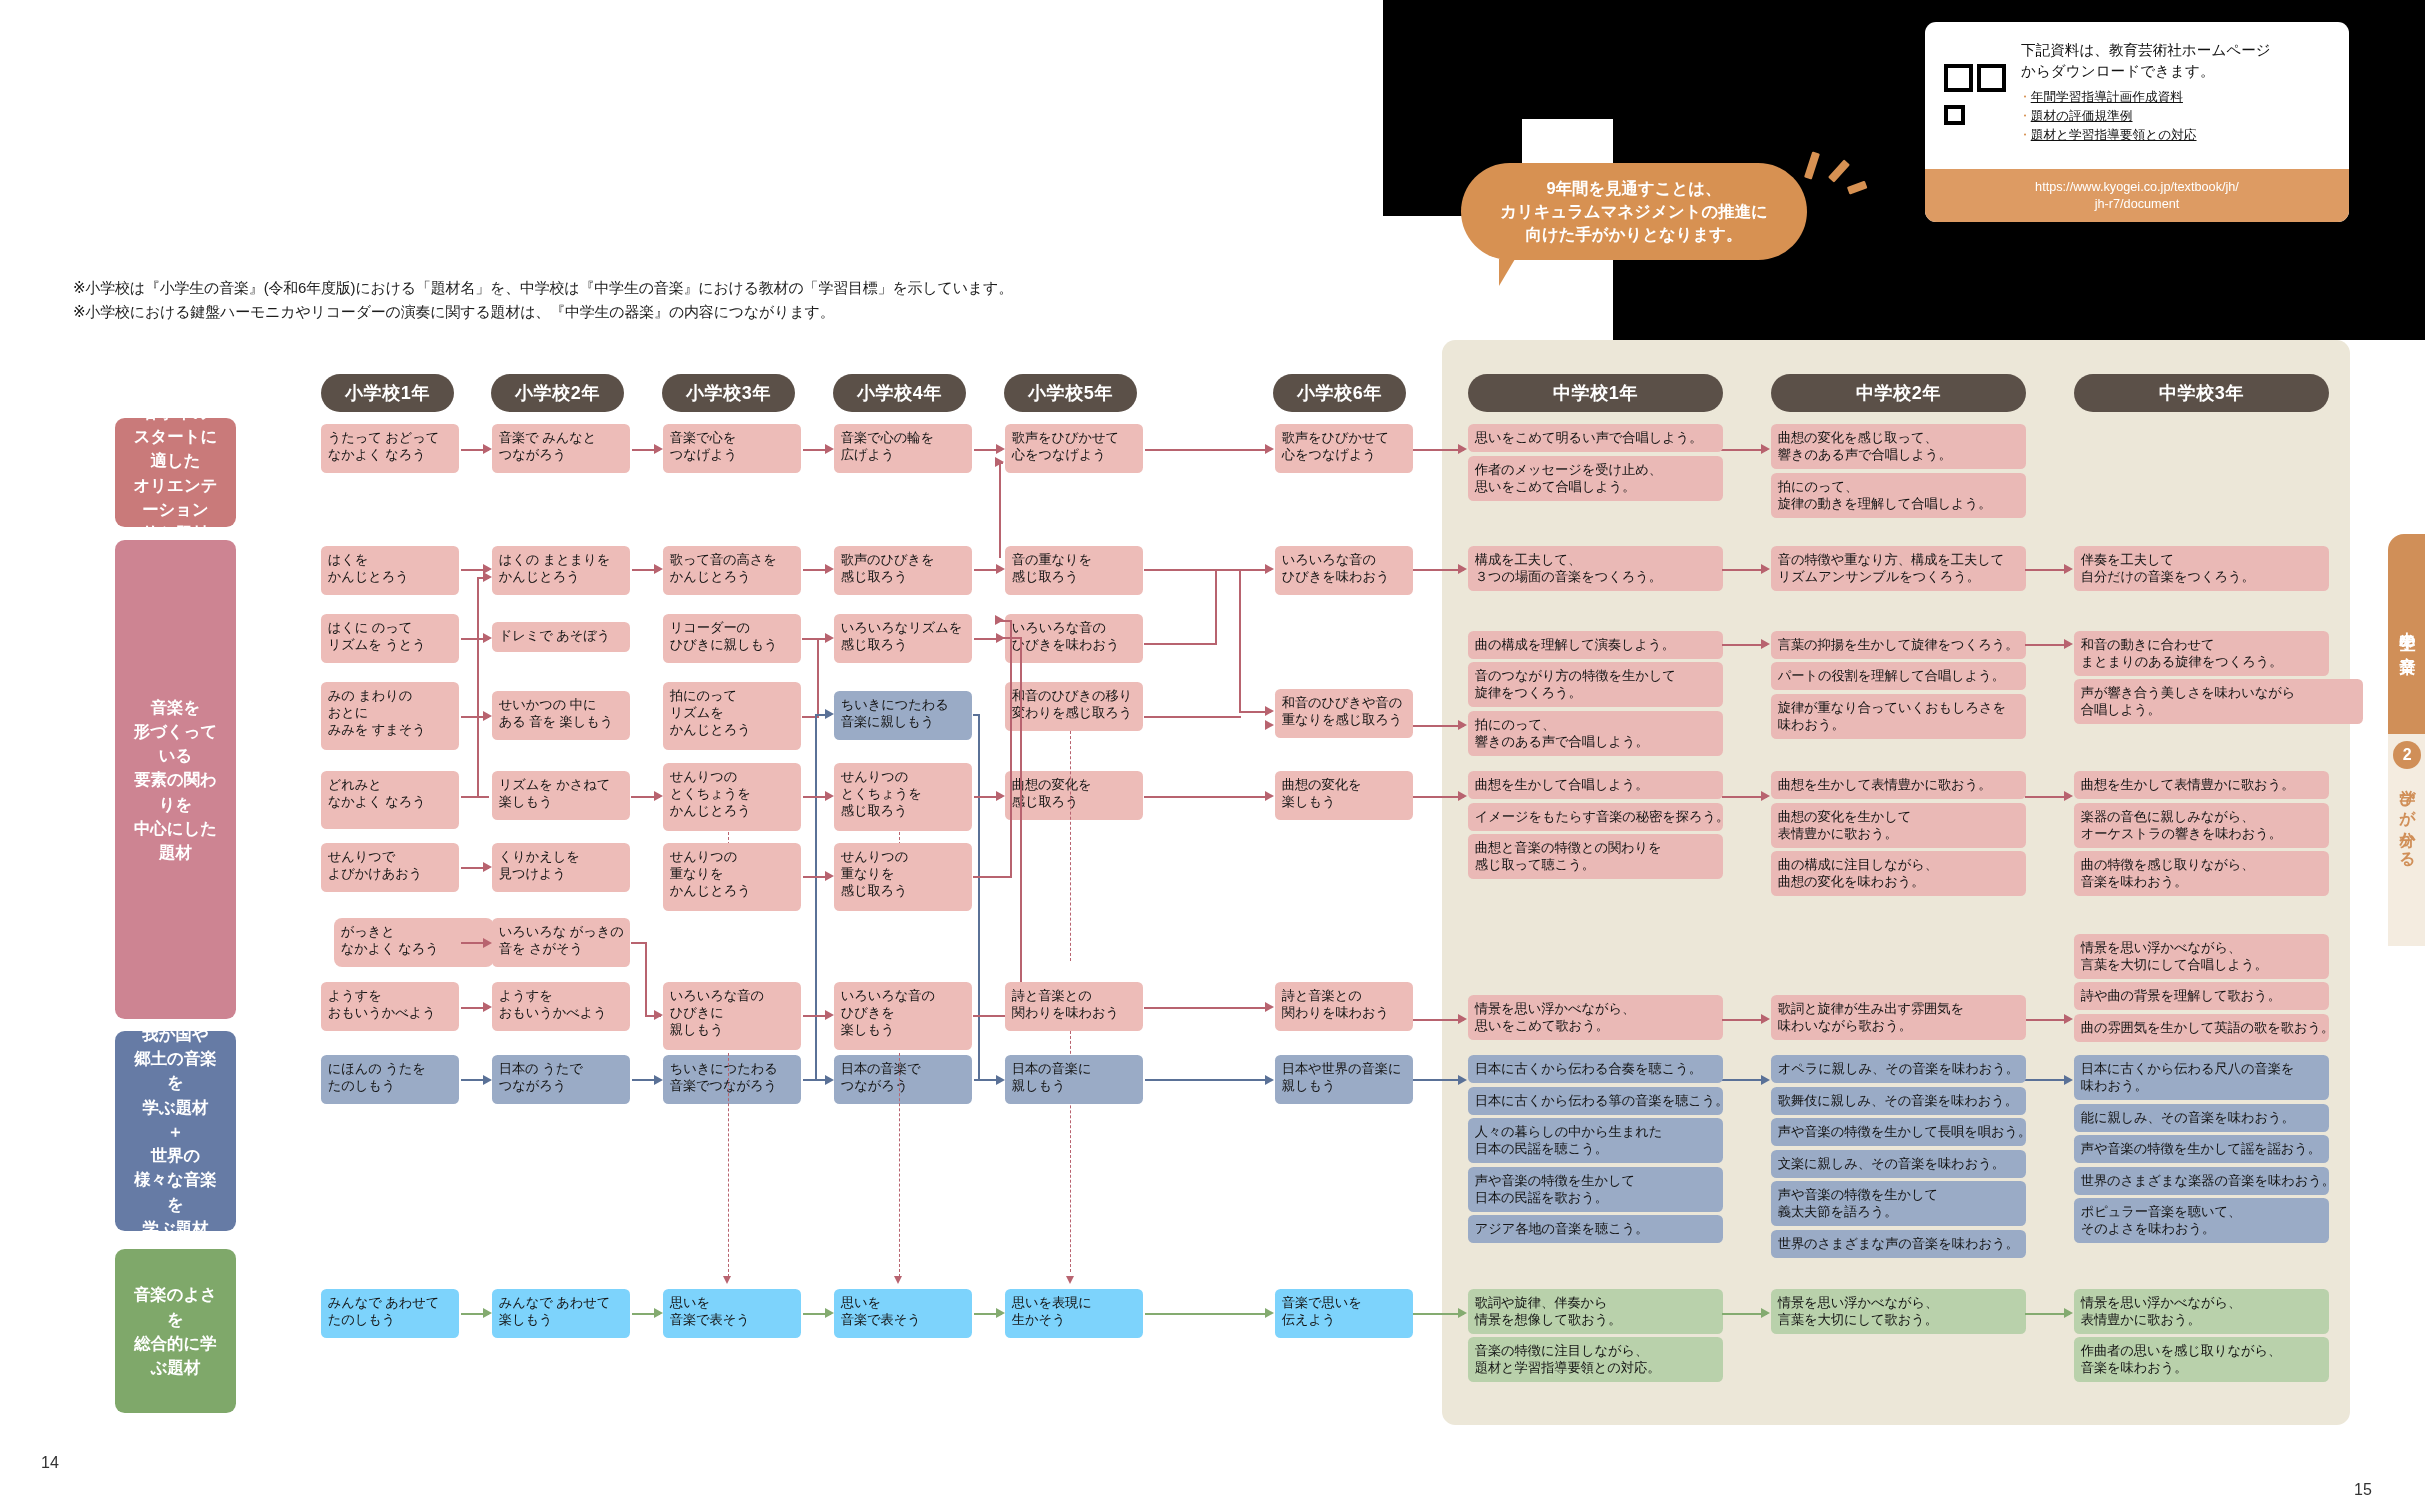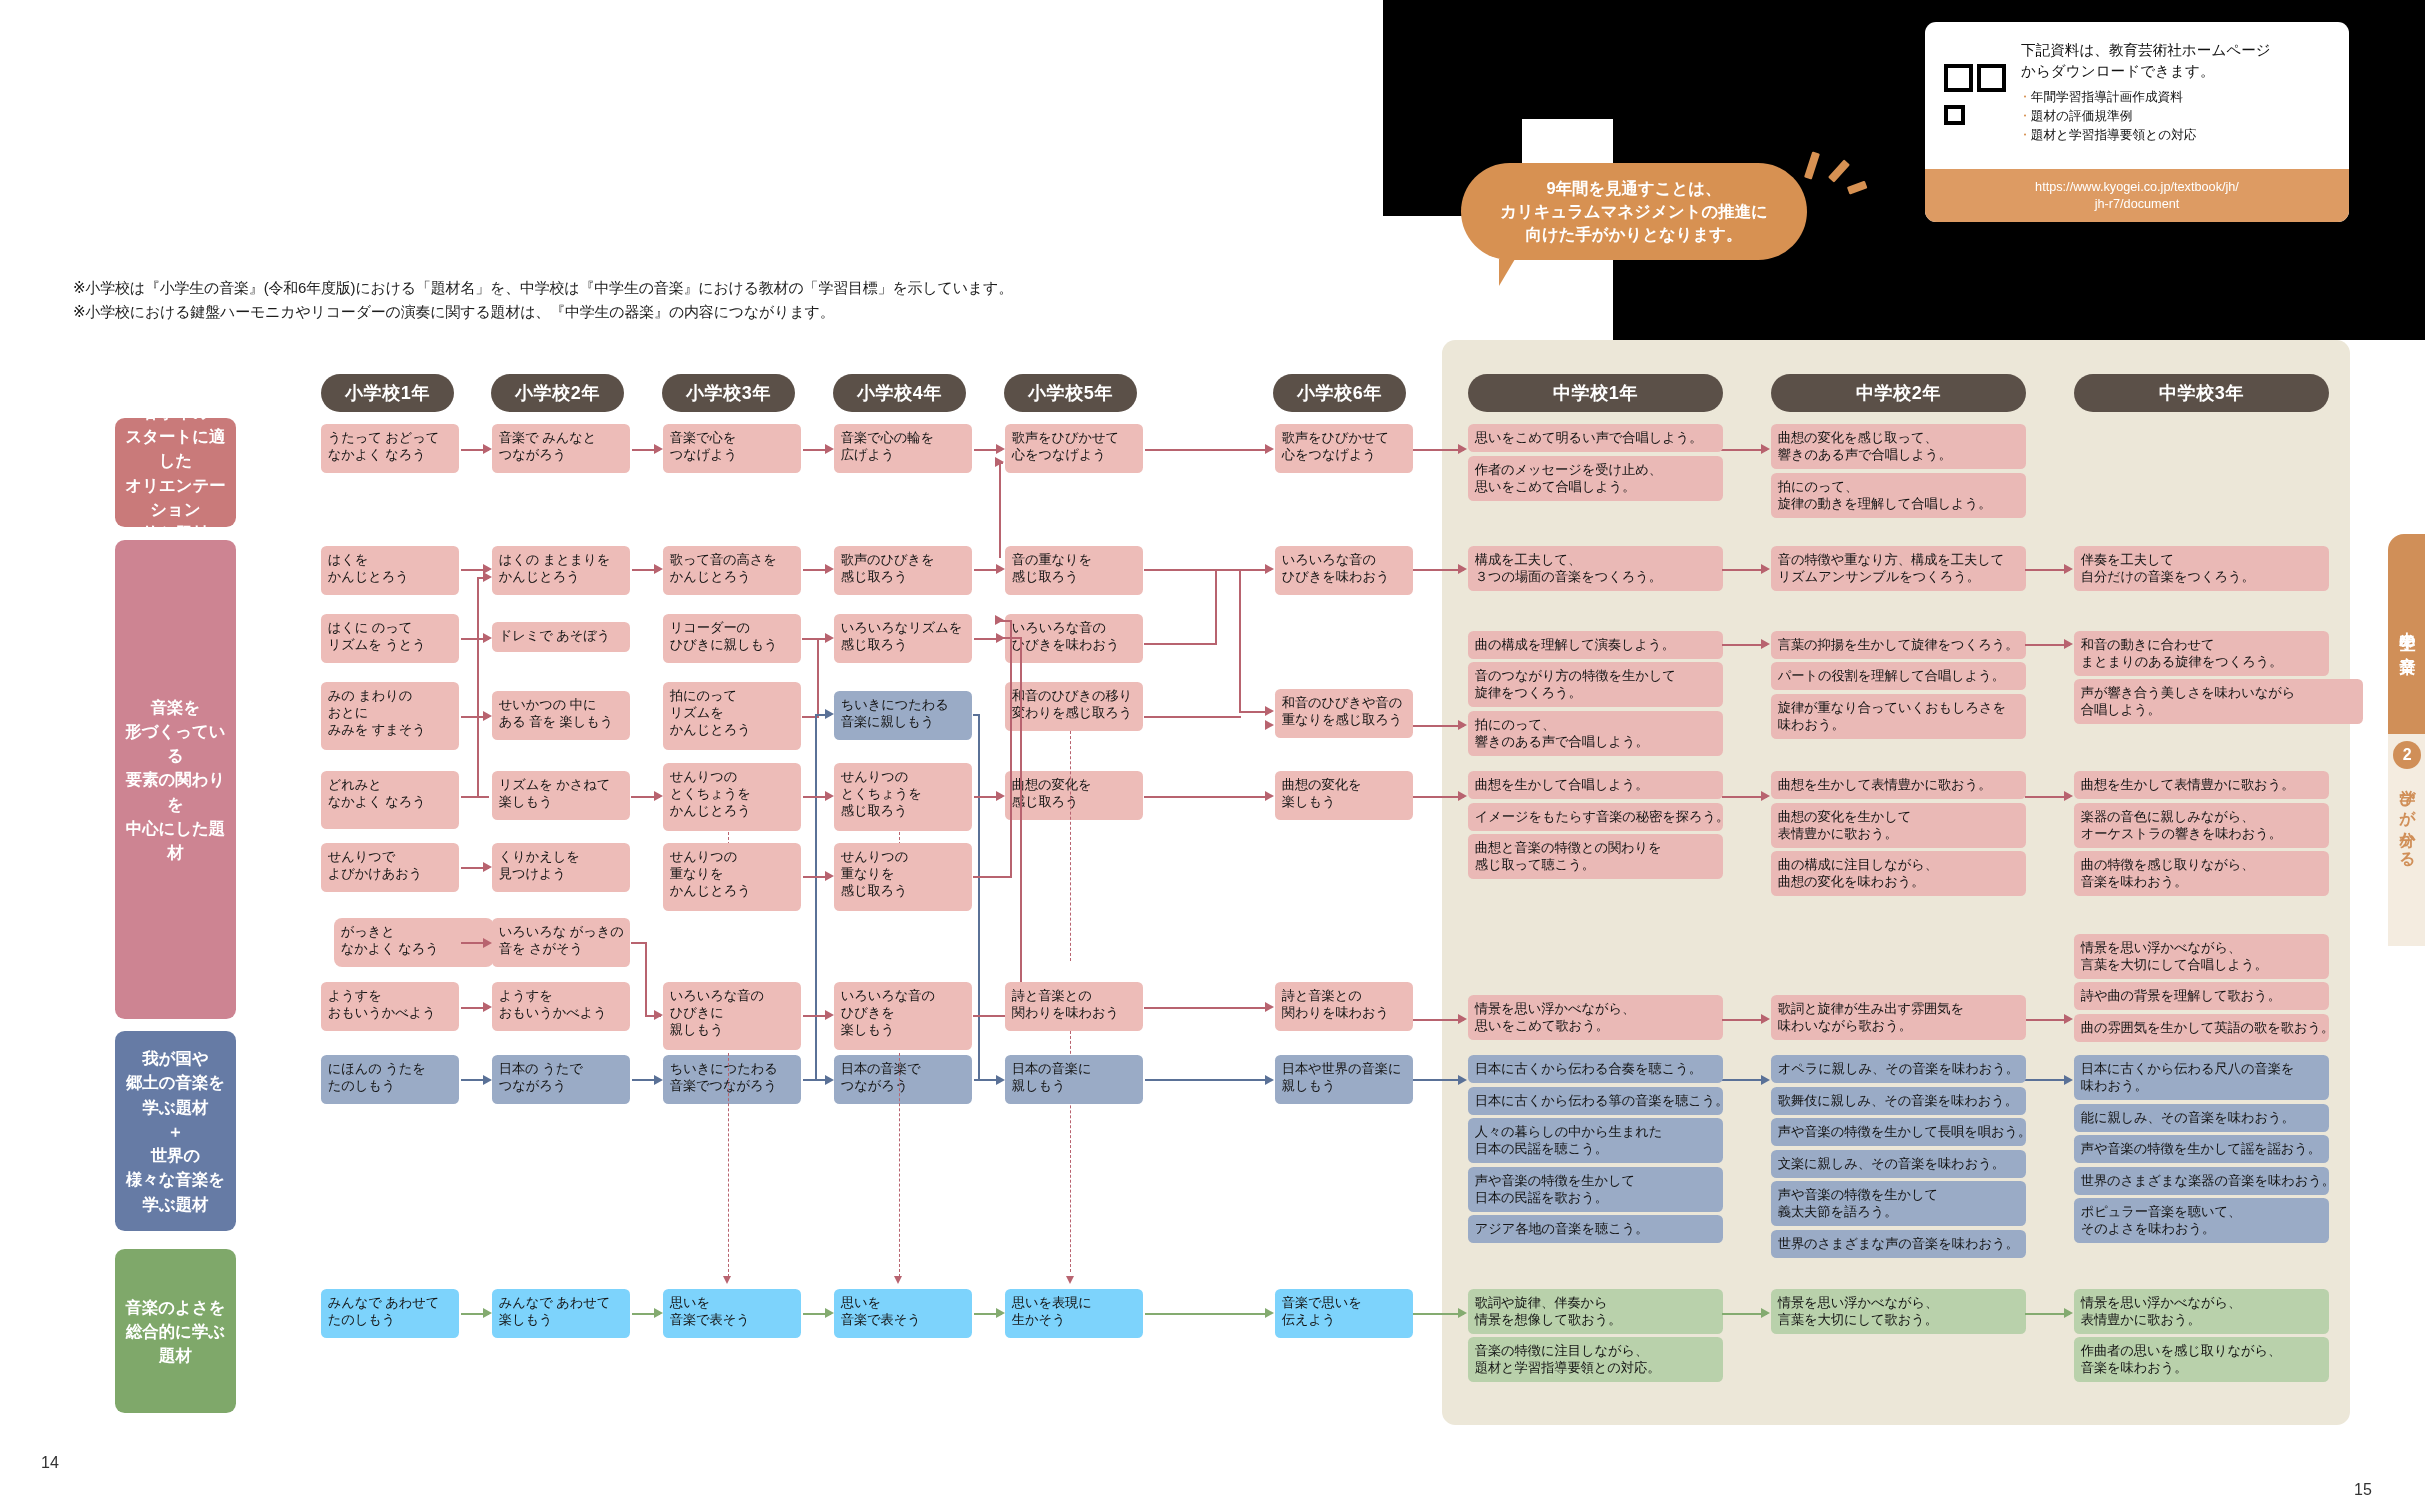--- a/index.html
+++ b/index.html
@@ -32,21 +32,21 @@
     background:#5b5048; color:#fff;
     display:flex; align-items:center; justify-content:center;
     font-size:18px; font-weight:bold; letter-spacing:0.6px;
   }
 
   
   .cat {
     position:absolute; border-radius:9.7px; color:#fff;
     display:flex; align-items:center; justify-content:center;
     text-align:center; font-weight:bold; font-size:16.4px; line-height:1.48;
-    padding:4px;
+    padding:12px;
   }
   .cat.red   { background:#c97a7a; }
   .cat.rose  { background:#cd8492; }
   .cat.blue  { background:#667ba5; }
   .cat.green { background:#7fa86a; }
 
   
   .cell {
     position:absolute; border-radius:5.5px;
     font-size:13.3px; line-height:1.30; color:#141414;
@@ -87,21 +87,21 @@
         background-image:
           repeating-linear-gradient(0deg,#000 0 3px,transparent 3px 6px),
           repeating-linear-gradient(90deg,#000 0 3px,transparent 3px 6px);
         background-blend-mode:difference; background-color:#fff;
         border:2.4px solid #fff; position:relative; }
   .qr::before,.qr::after{content:"";position:absolute;width:20.6px;height:20.6px;border:4.9px solid #000;background:#fff;}
   .qr::before{left:1.2px;top:1.2px;} .qr::after{right:1.2px;top:1.2px;}
   .qrbl{position:absolute;left:1.2px;bottom:1.2px;width:20.6px;height:20.6px;border:4.9px solid #000;background:#fff;}
   .infocard .head { font-size:14.6px; line-height:1.45; color:#111; }
   .infocard ul { list-style:none; margin:6px 0 0 0; padding:0; }
-  .infocard li { font-size:12.7px; line-height:1.48; color:#111; position:relative; padding-left:9.7px; }
+  .infocard li { font-size:12.7px; line-height:1.48; color:#111; position:relative; padding-left:9.7px;text-decoration:underline; }
   .infocard li::before{content:"・"; color:#d79152; position:absolute; left:-2.4px; top:0;}
   .infocard .urlbar {
     position:absolute; left:0; bottom:0; width:100%; height:53px;
     background:#dd9b63; color:#fff; font-size:12.7px; line-height:1.28;
     display:flex; flex-direction:column; align-items:center; justify-content:center;
   }
 
   
   .bubble {
     position:absolute; left:1461px; top:163px; width:346px; height:97px;

